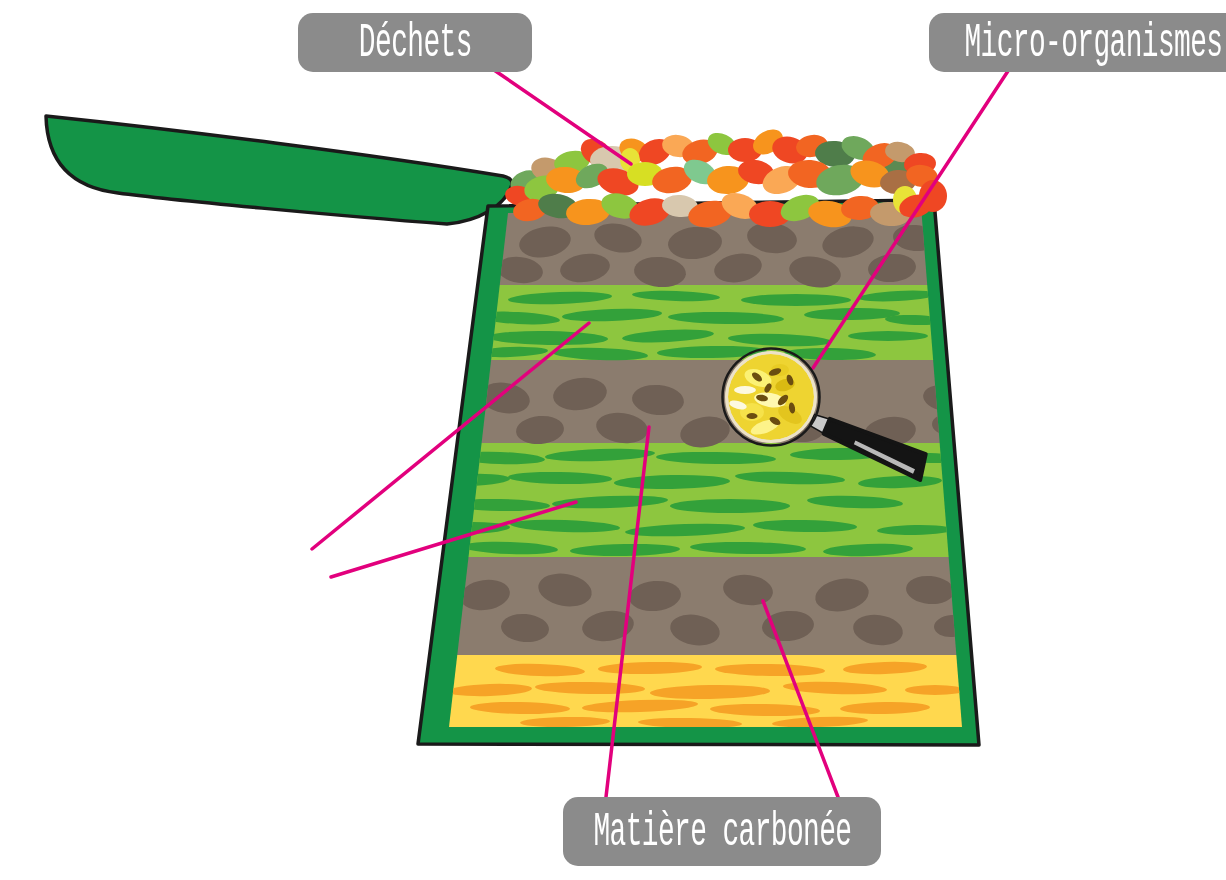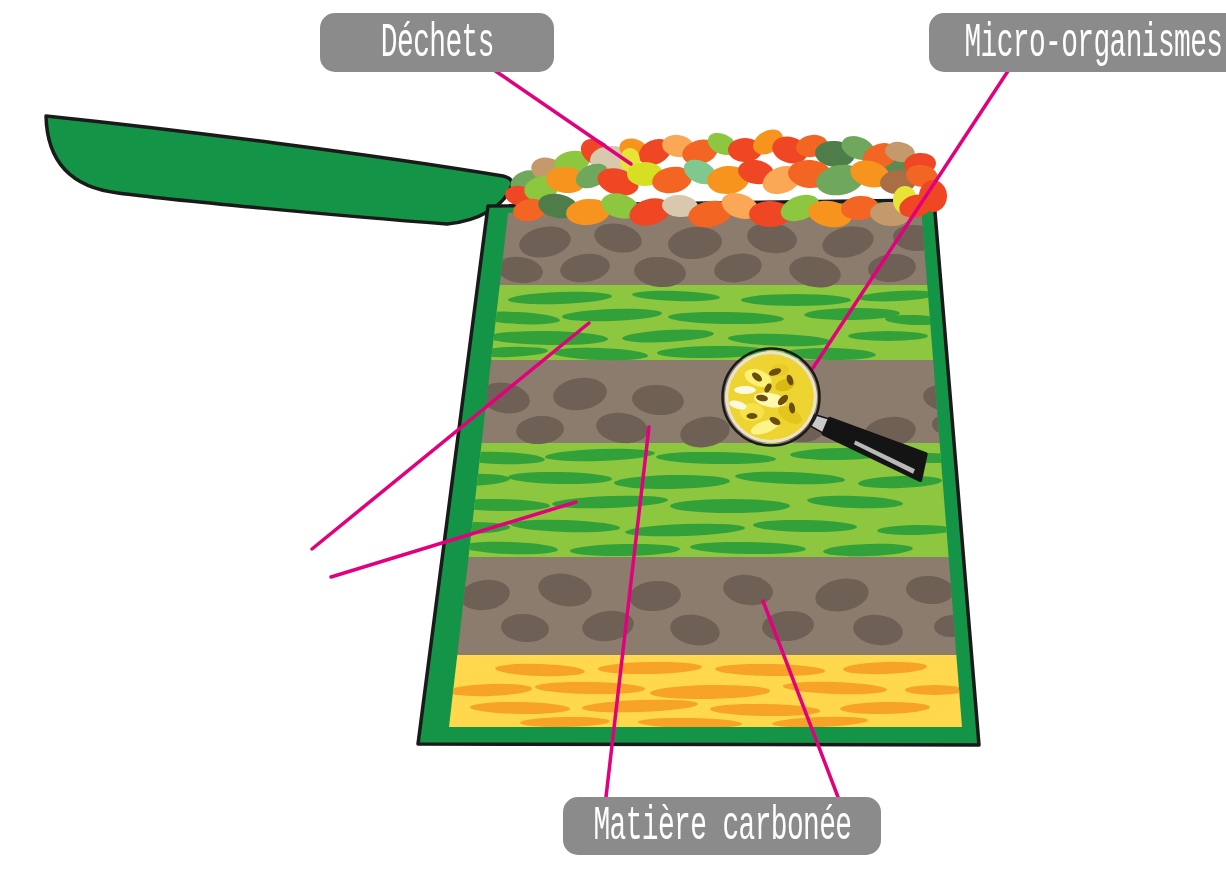--- a/index.html
+++ b/index.html
@@ -11,24 +11,24 @@
   .label{
     position:absolute;background:#8b8b8b;border-radius:15px;
     display:flex;align-items:center;justify-content:center;
   }
   .label-text{
     font-family:"Liberation Mono",monospace;
     font-size:48px;color:#ffffff;white-space:nowrap;
     transform:scaleX(0.58);transform-origin:center center;
     letter-spacing:-1px;
   }
-  #label-dechets  {left:320px;top:13px;width:234px;height:59px;}
+  #label-dechets  {left:298px;top:13px;width:234px;height:59px;}
   #label-micro    {left:929px;top:13px;width:328px;height:59px;}
   #label-azotee   {left:13px;top:548px;width:319px;height:61px;}
-  #label-carbonee {left:563px;top:797px;width:318px;height:58px;}
+  #label-carbonee {left:563px;top:797px;width:318px;height:69px;}
 </style>
 </head>
 <body>
 
 <div id="canvas">
 
 <svg id="scene" width="1226" height="880" viewBox="0 0 1226 880" xmlns="http://www.w3.org/2000/svg">
   <defs>
     <clipPath id="binInterior">
       <polygon points="508,213 921,206 962,727 449,727"></polygon>

